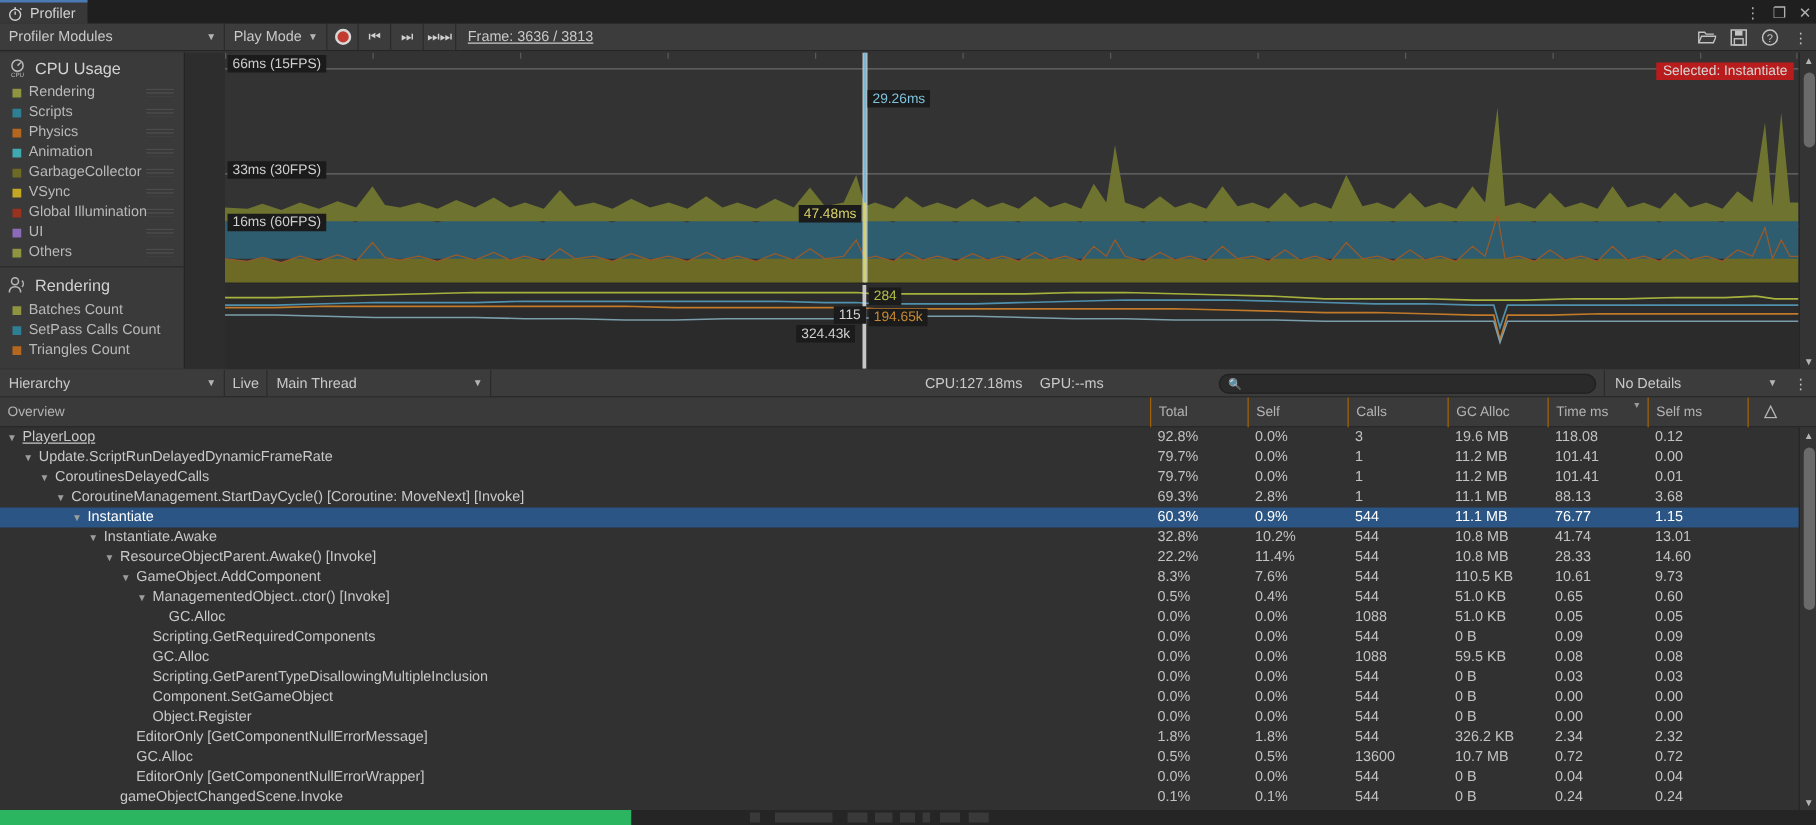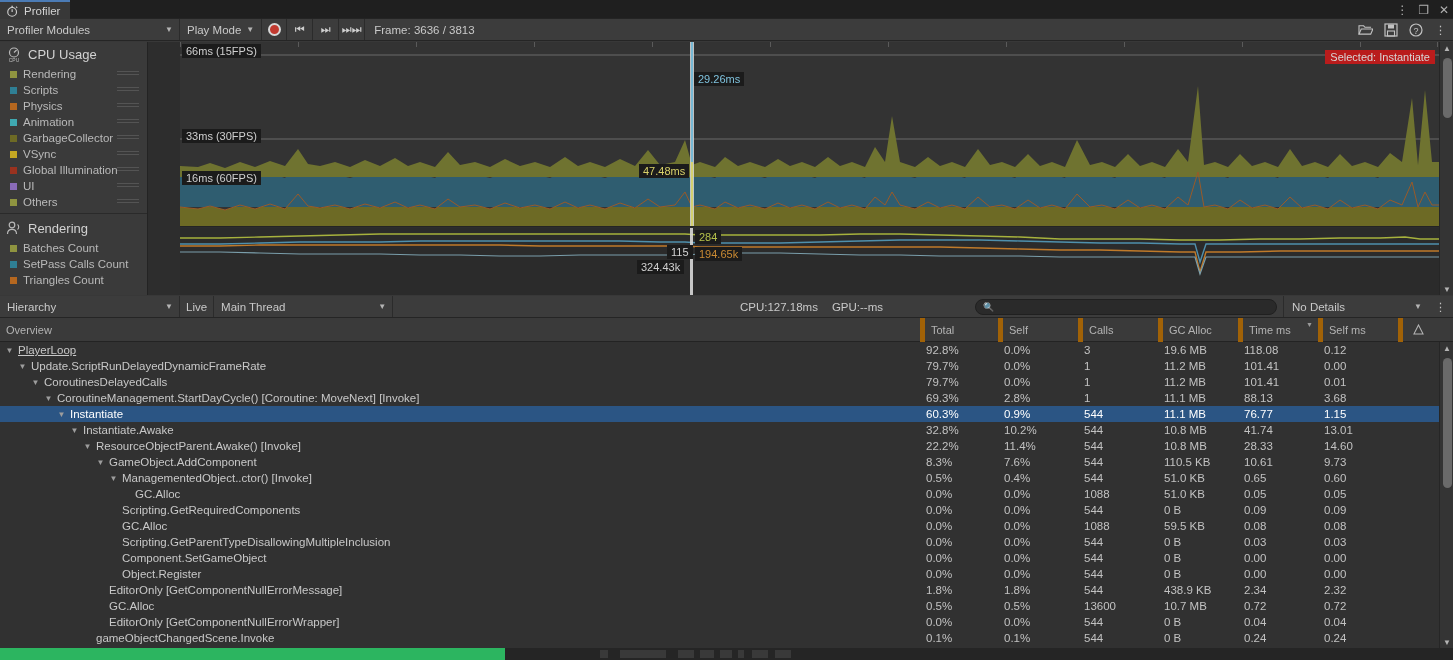--- a/index.html
+++ b/index.html
@@ -58,21 +58,21 @@
     width:26px; border-left:1px solid #2b2b2b; border-right:1px solid #2b2b2b;
   }
   .rec-dot {
     width:13px; height:13px; border-radius:50%;
     background:#c23a30; border:2px solid #d8d8d8;
   }
   .nav-btn {
     width:26px; display:flex; align-items:center; justify-content:center;
     border-right:1px solid #2b2b2b; color:#d0d0d0; font-size:11px;
   }
-  .frame-label { padding:0 9px; display:flex; align-items:center; color:#c9c9c9; }
+  .frame-label { padding:0 9px; display:flex; align-items:center; color:#c9c9c9;text-decoration:underline; }
   .btn-box {
     display:flex; align-items:center; padding:0 8px;
     border-left:1px solid #2b2b2b; border-right:1px solid #2b2b2b;
     color:#c9c9c9;
     margin-top:41px;
   }
   .spacer { flex:1 1 auto; }
   .tb-right { display:flex; align-items:stretch; }
   .icon-btn {
     width:25px; display:flex; align-items:center; justify-content:center;
@@ -165,21 +165,21 @@
     padding:0 6px 0 8px; border-left:1px solid #2b2b2b; color:#c9c9c9;
   }
 
   
   .table-head {
     position:absolute; left:0; top:318px; width:1453px; height:24px;
     background:#3a3a3a; border-bottom:1px solid #232323;
     display:flex; align-items:center; font-size:11px; color:#b3b3b3;
   }
   .th { height:24px; display:flex; align-items:center; padding-left:6px;
-        border-left:5px solid #a16207; position:relative; }
+        border-left:1px solid #a16207; position:relative; }
   .th:first-child { border-left:none; }
   .sort-caret { position:absolute; right:5px; top:3px; font-size:7px; color:#9a9a9a; }
   .rows {
     position:absolute; left:0; top:342px; width:1453px; height:306px;
     overflow:hidden; background:#313131;
   }
   .row { height:16px; display:flex; align-items:center; font-size:11.5px; position:relative; }
   .row.sel { background:#2b5584; }
   .row.sel .cell, .row.sel .rowname { color:#ffffff; }
   .rowname { flex:0 0 auto; width:920px; display:flex; align-items:center;
@@ -744,21 +744,21 @@
         <div class="cell c-selfms">0.00</div>
       </div>
       <div class="row">
         <div class="rowname" style="padding-left: 95px;">
           <span class="tri none">▼</span>
           <span style="margin-left: 3px;">EditorOnly [GetComponentNullErrorMessage]</span>
         </div>
         <div class="cell c-total">1.8%</div>
         <div class="cell c-self">1.8%</div>
         <div class="cell c-calls">544</div>
-        <div class="cell c-gc">438.9 KB</div>
+        <div class="cell c-gc">326.2 KB</div>
         <div class="cell c-time">2.34</div>
         <div class="cell c-selfms">2.32</div>
       </div>
       <div class="row">
         <div class="rowname" style="padding-left: 95px;">
           <span class="tri none">▼</span>
           <span style="margin-left: 3px;">GC.Alloc</span>
         </div>
         <div class="cell c-total">0.5%</div>
         <div class="cell c-self">0.5%</div>

